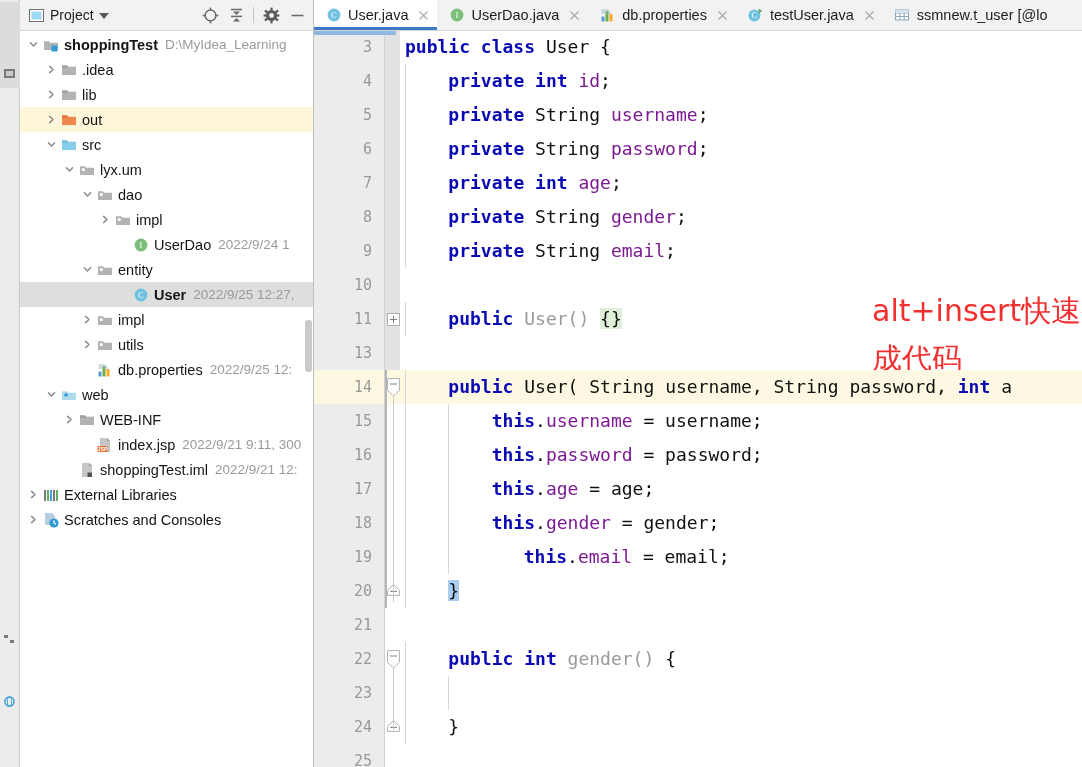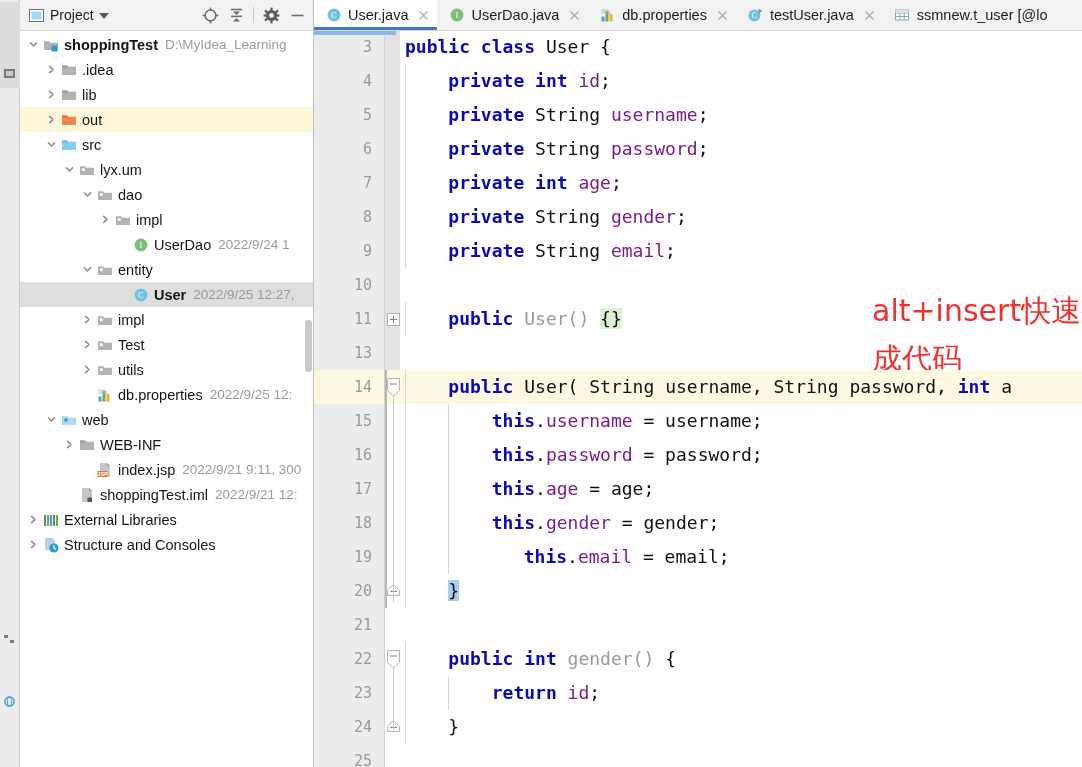--- a/index.html
+++ b/index.html
@@ -589,35 +589,20 @@
             <svg width="9" height="9" viewBox="0 0 9 9">
               <path d="M2.6 1.4L6 4.5L2.6 7.6" fill="none" stroke="#8a8a8a" stroke-width="1.5" stroke-linecap="round" stroke-linejoin="round"></path>
             </svg>
           </div>
           <div class="ticon">
             <svg width="16" height="16" viewBox="0 0 16 16">
               <path d="M1 4.2h5l1.3 1.5H15V13H1z" fill="#b3b3b3"></path>
               <circle cx="4.3" cy="7.6" r="1.6" fill="#ffffff"></circle>
             </svg>
           </div>
-          <span class="tname">Test</span>
-        </div>
-        <div class="trow">
-          <div style="width: 59px; flex: 0 0 auto; height: 25px;"></div>
-          <div class="tarrow">
-            <svg width="9" height="9" viewBox="0 0 9 9">
-              <path d="M2.6 1.4L6 4.5L2.6 7.6" fill="none" stroke="#8a8a8a" stroke-width="1.5" stroke-linecap="round" stroke-linejoin="round"></path>
-            </svg>
-          </div>
-          <div class="ticon">
-            <svg width="16" height="16" viewBox="0 0 16 16">
-              <path d="M1 4.2h5l1.3 1.5H15V13H1z" fill="#b3b3b3"></path>
-              <circle cx="4.3" cy="7.6" r="1.6" fill="#ffffff"></circle>
-            </svg>
-          </div>
           <span class="tname">utils</span>
         </div>
         <div class="trow">
           <div style="width: 59px; flex: 0 0 auto; height: 25px;"></div>
           <div class="tarrow"></div>
           <div class="ticon">
             <svg width="16" height="16" viewBox="0 0 16 16">
               <rect x="1.5" y="9.5" width="3" height="5" fill="#5b9bd5"></rect>
               <rect x="5.5" y="4" width="3" height="10.5" fill="#70ad47"></rect>
               <rect x="9.5" y="7" width="3" height="7.5" fill="#ffa726"></rect>
@@ -709,21 +694,21 @@
               <path d="M2.6 1.4L6 4.5L2.6 7.6" fill="none" stroke="#8a8a8a" stroke-width="1.5" stroke-linecap="round" stroke-linejoin="round"></path>
             </svg>
           </div>
           <div class="ticon">
             <svg width="16" height="16" viewBox="0 0 16 16">
               <path d="M2 1h7l3 3v9H2z" fill="#b6cfe0"></path>
               <circle cx="11" cy="11" r="4.6" fill="#2e9bd6"></circle>
               <path d="M11 8.2v3l2 1" stroke="#ffffff" stroke-width="1.2" fill="none"></path>
             </svg>
           </div>
-          <span class="tname">Structure and Consoles</span>
+          <span class="tname">Scratches and Consoles</span>
         </div>
       </div>
 
     <div class="panel-scroll" style="top:320px;height:52px;"></div>
   </div>
 
   <div class="editor-area">
 
     <div class="tabbar" id="tabbar">
         <div class="etab active">
@@ -888,21 +873,20 @@
           <div class="indentguide" style="left: 5px; top: 509px; height: 34px;"></div>
           <div class="indentguide" style="left: 48.3px; top: 509px; height: 34px;"></div>
           <div class="codeline" style="top: 509px; left: 5px; padding-left: 32px;"><span class="pln">        </span><span class="kw">this</span><span class="pln">.</span><span class="fld">email</span><span class="pln"> = email;</span></div>
           <div class="indentguide" style="left: 5px; top: 543px; height: 34px;"></div>
           <div class="codeline" style="top: 543px; left: 5px;"><span class="pln">    </span><span class="brace-blue">}</span></div>
           <div class="codeline" style="top: 577px; left: 5px;"></div>
           <div class="indentguide" style="left: 5px; top: 611px; height: 34px;"></div>
           <div class="codeline" style="top: 611px; left: 5px;"><span class="pln">    </span><span class="kw">public </span><span class="kw">int </span><span class="gray">gender</span><span class="gray">() </span><span class="brc">{</span></div>
           <div class="indentguide" style="left: 5px; top: 645px; height: 34px;"></div>
           <div class="indentguide" style="left: 48.3px; top: 645px; height: 34px;"></div>
-          <div class="codeline" style="top: 645px; left: 5px;"><span class="pln">        </span><span class="kw">return </span><span class="fld">id</span><span class="pln">;</span></div>
           <div class="indentguide" style="left: 5px; top: 679px; height: 34px;"></div>
           <div class="codeline" style="top: 679px; left: 5px;"><span class="pln">    </span><span class="brc">}</span></div>
           <div class="codeline" style="top: 713px; left: 5px;"></div>
         </div>
       <div class="hscroll-thumb" style="width:82px;top:-1px;left:0;"></div>
     </div>
   </div>
 
 </div>
 

